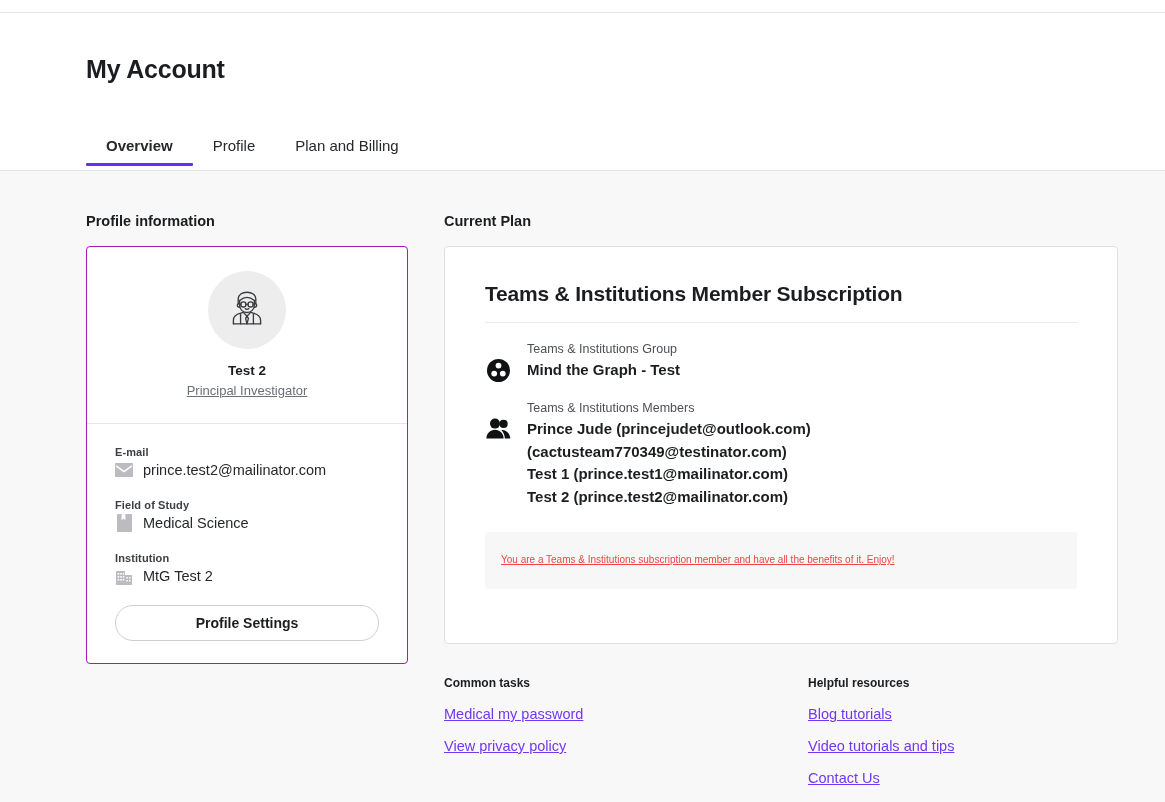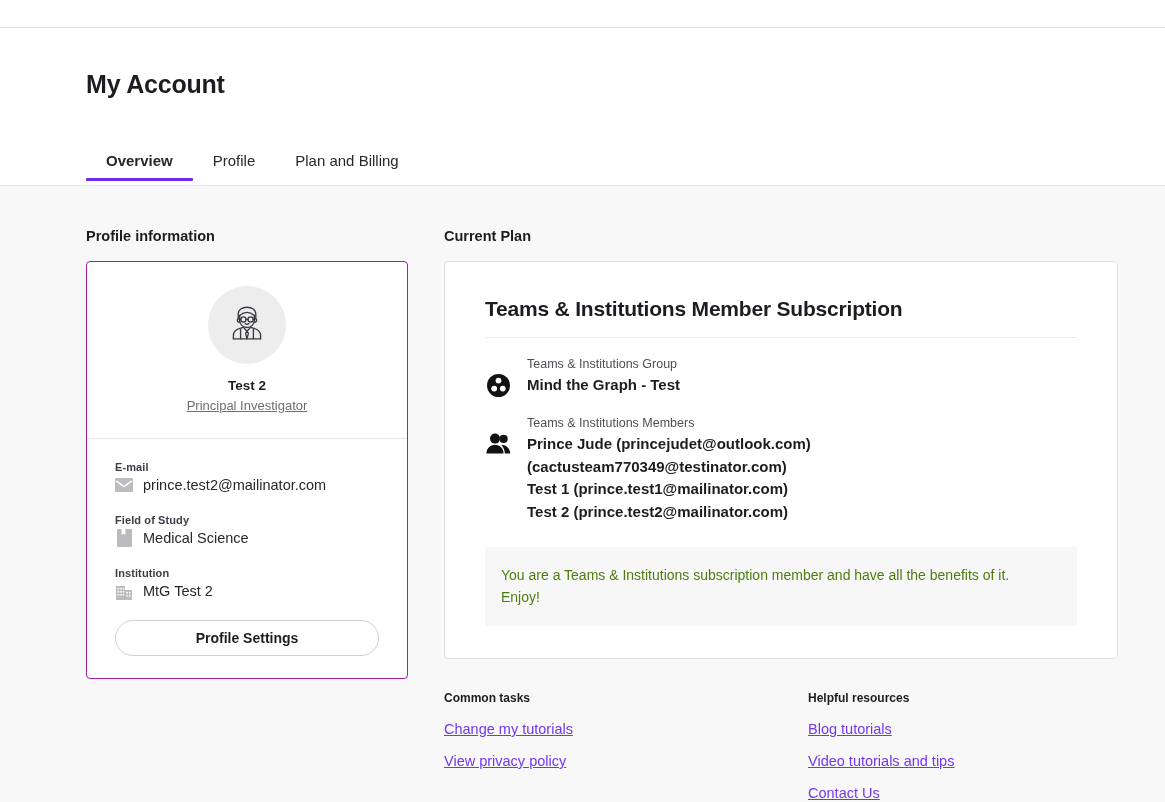--- a/index.html
+++ b/index.html
@@ -15,21 +15,20 @@
     background: #ffffff;
     color: #1f2124;
     -webkit-font-smoothing: antialiased;
   }
 
   .page {
     position: relative;
     width: 1165px;
     height: 696px;
     background: #ffffff;
-    margin-top: 15px;
   }
 
   
   .top-rule {
     position: absolute;
     top: 12px; left: 0;
     width: 1165px;
     height: 1px;
     background: #e3e3e5;
   }
@@ -269,24 +268,25 @@
     white-space: nowrap;
   }
 
   .plan-note {
     margin-top: 24px;
     background: #f7f7f8;
     border-radius: 3px;
     padding: 17px 16px 18px;
   }
   .plan-note p {
-    font-size: 14px;
-    color: #4d7c0f;
+    font-size: 10px;
+    color: #ef4444;
     line-height: 22px;
     max-width: 545px;
+    text-decoration: underline;
   }
 
   
   .links-area {
     position: absolute;
     left: 444px;
     top: 505px;
     width: 674px;
     display: flex;
   }
@@ -484,21 +484,21 @@
         <div class="plan-note">
           <p>You are a Teams &amp; Institutions subscription member and have all the benefits of it. Enjoy!</p>
         </div>
       </div>
     </div>
 
     <div class="links-area">
 
       <div class="links-col">
         <div class="links-heading">Common tasks</div>
-        <a class="link-item">Change my tutorials</a>
+        <a class="link-item">Medical my password</a>
         <a class="link-item">View privacy policy</a>
       </div>
 
       <div class="links-col second">
         <div class="links-heading">Helpful resources</div>
         <a class="link-item">Blog tutorials</a>
         <a class="link-item">Video tutorials and tips</a>
         <a class="link-item">Contact Us</a>
       </div>
 

